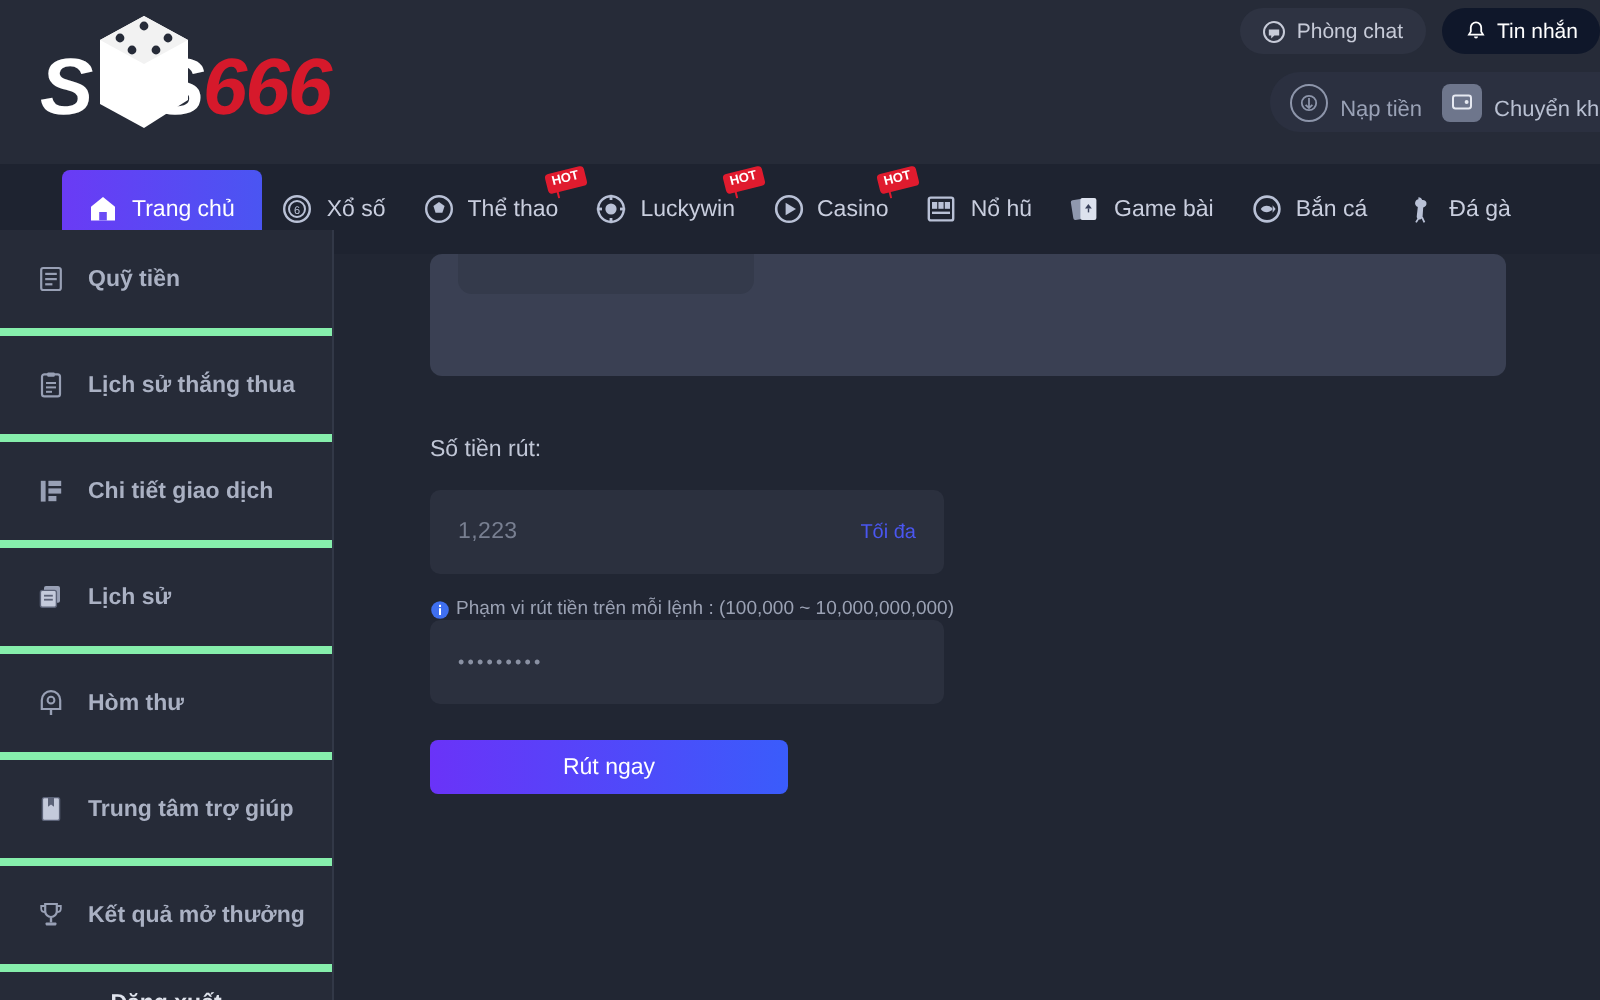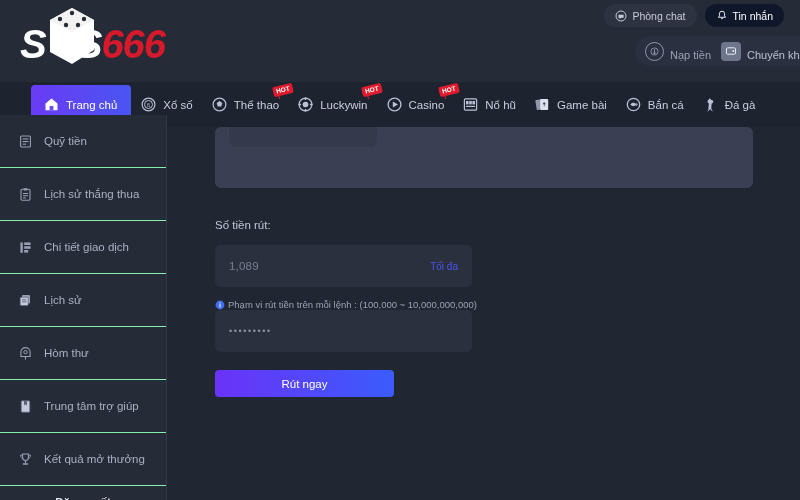--- a/index.html
+++ b/index.html
@@ -36,21 +36,21 @@
     font-style: italic;
     letter-spacing: -1px;
     line-height: 40px;
     white-space: nowrap;
   }
   .logo-s1 { color: #ffffff; }
   .logo-s2 { color: #ffffff; margin-left: 30px; }
   .logo-666 { color: #d6192b; }
 
   .hdr-top-right {
-    position: absolute; right: 16px; top: 4px;
+    position: absolute; right: 0px; top: 4px;
     display: flex; align-items: flex-start; gap: 8px;
   }
   .pill {
     display: flex; align-items: center; gap: 5px;
     height: 23px;
     padding: 0 11px;
     border-radius: 12px;
     font-size: 10.5px;
     color: #c7cbd8;
     background: #2e3342;
@@ -144,22 +144,23 @@
     background: #262b38;
     border-right: 1px solid #323847;
     overflow: hidden;
   }
   .side-item {
     display: flex; align-items: center; gap: 11px;
     height: 53px;
     padding-left: 18px;
     font-size: 11.5px;
     color: #aab1c3;
-    border-bottom: 1px solid #86efac;
+    border-bottom: 4px solid #86efac;
     white-space: nowrap;
+    font-weight: bold;
   }
   .side-ico { width: 15px; height: 15px; display: flex; align-items: center; justify-content: center; flex: 0 0 auto; }
   .side-ico svg { width: 15px; height: 15px; }
   .logout {
     display: flex; align-items: center; justify-content: center;
     height: 32px;
     font-size: 11.5px;
     color: #dfe3ec;
     font-weight: 600;
   }
@@ -506,21 +507,21 @@
 
     <div class="top-panel">
       <div class="inner-card"></div>
     </div>
 
     <div class="form">
 
       <div class="field-label">Số tiền rút:</div>
 
       <div class="input-box">
-        <span class="val" placeholder="1,089">1,089</span>
+        <span class="val" placeholder="1,089">1,223</span>
         <span class="max-link">Tối đa</span>
       </div>
 
       <div class="hint">
         <span class="i-ico">
           <svg viewBox="0 0 10 10">
               <circle cx="5" cy="5" r="4.4" fill="#3f6ff0"></circle>
               <rect x="4.5" y="4.1" width="1" height="3.4" fill="#ffffff"></rect>
               <rect x="4.5" y="2.4" width="1" height="1.1" fill="#ffffff"></rect>
             </svg>

